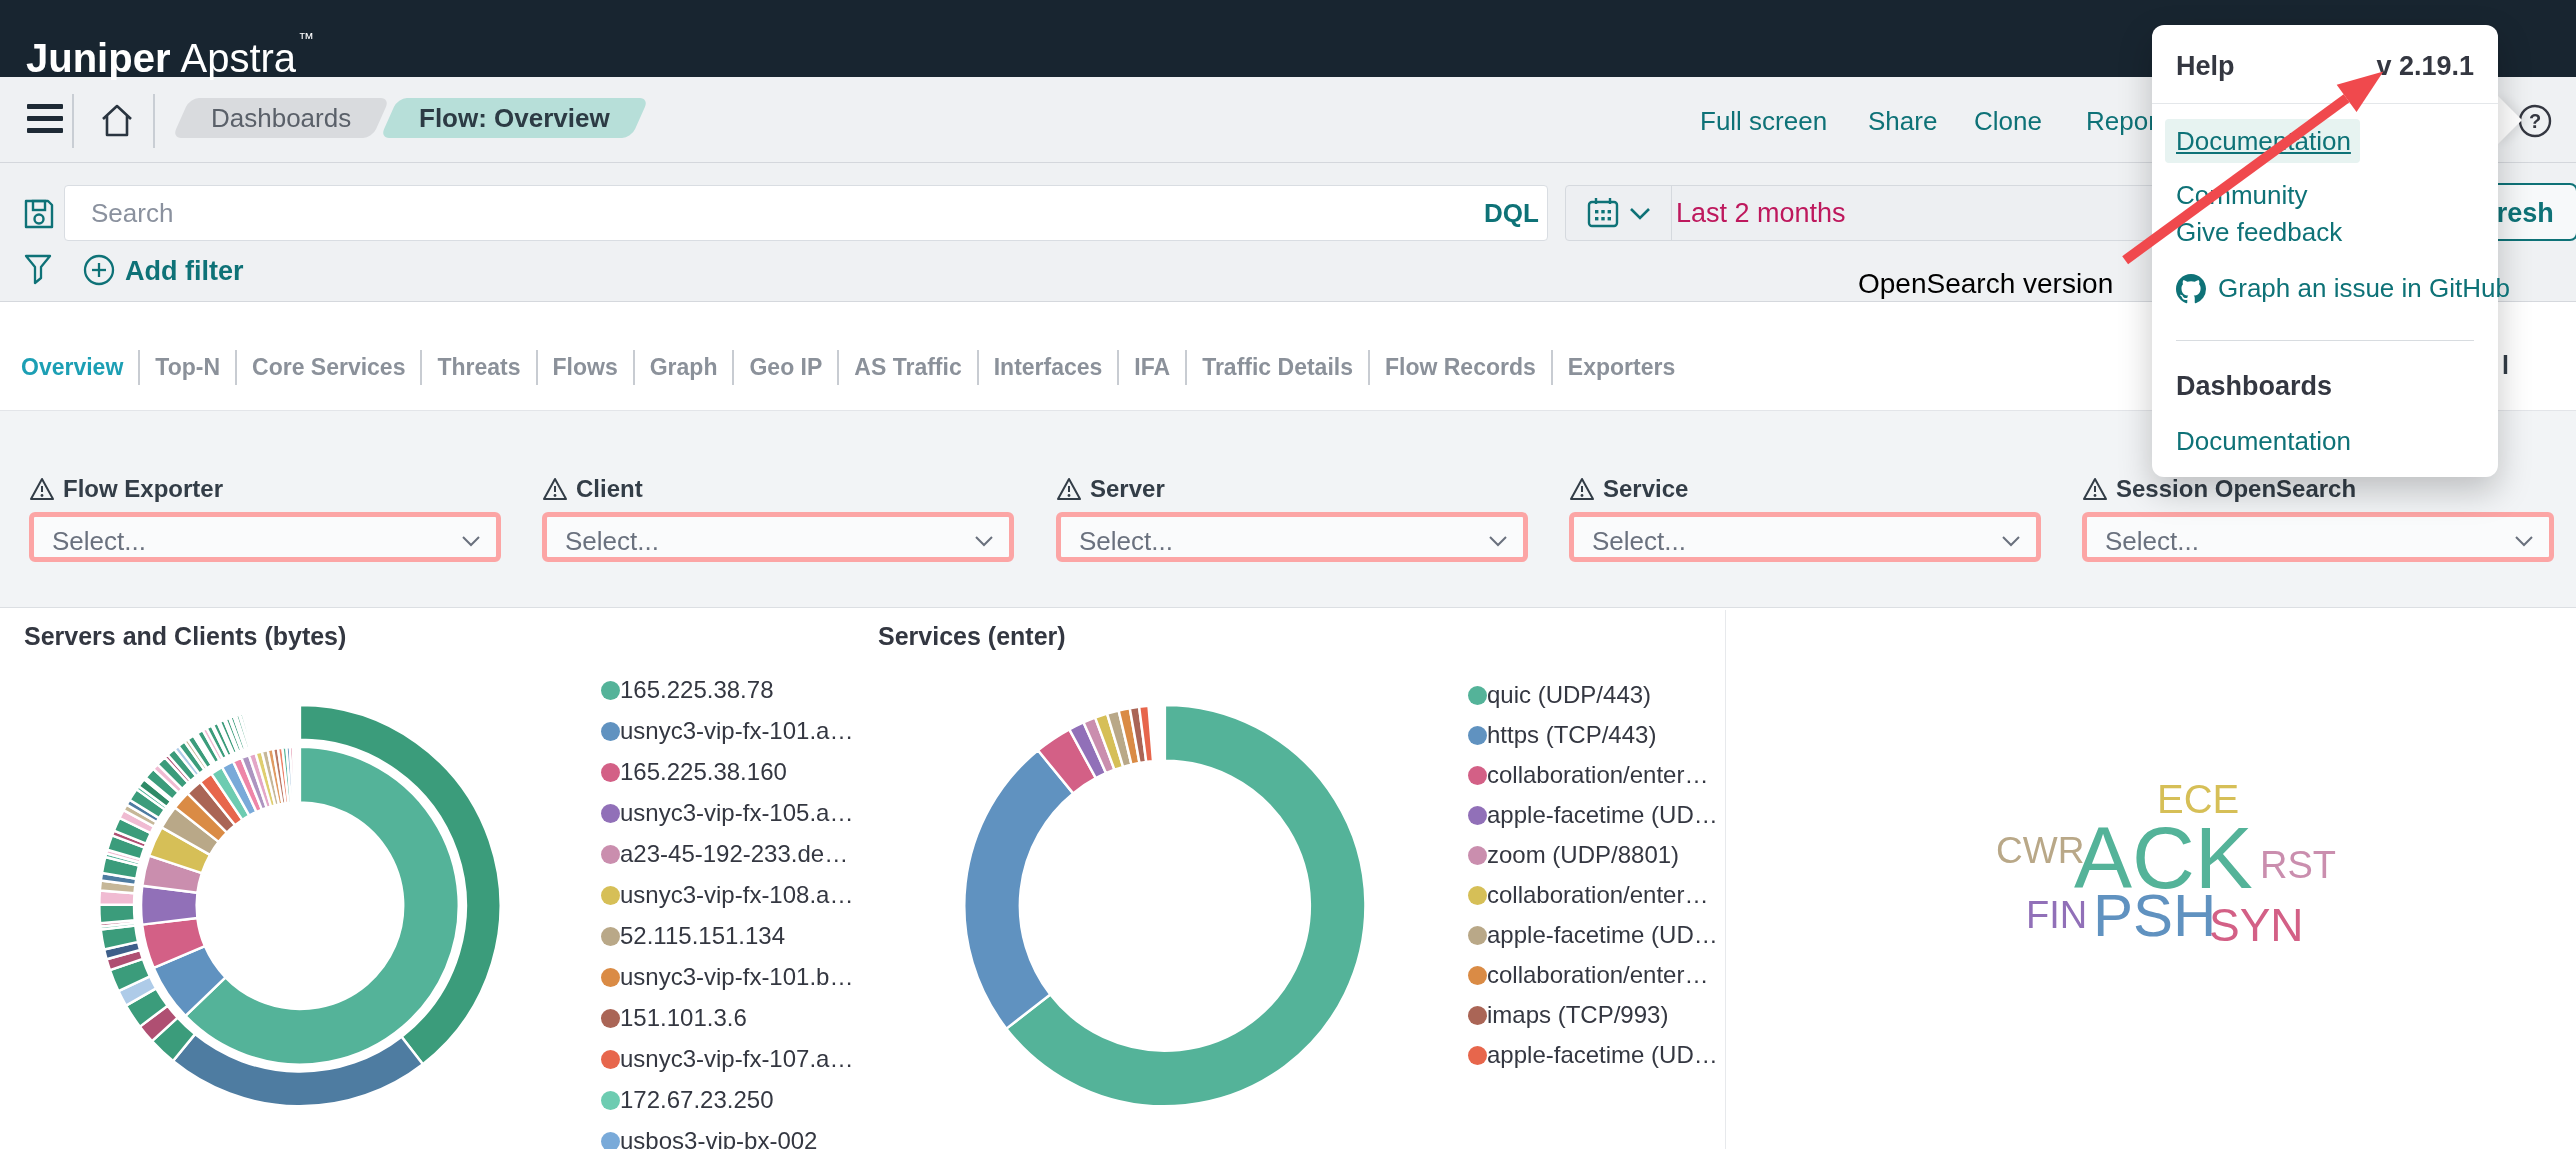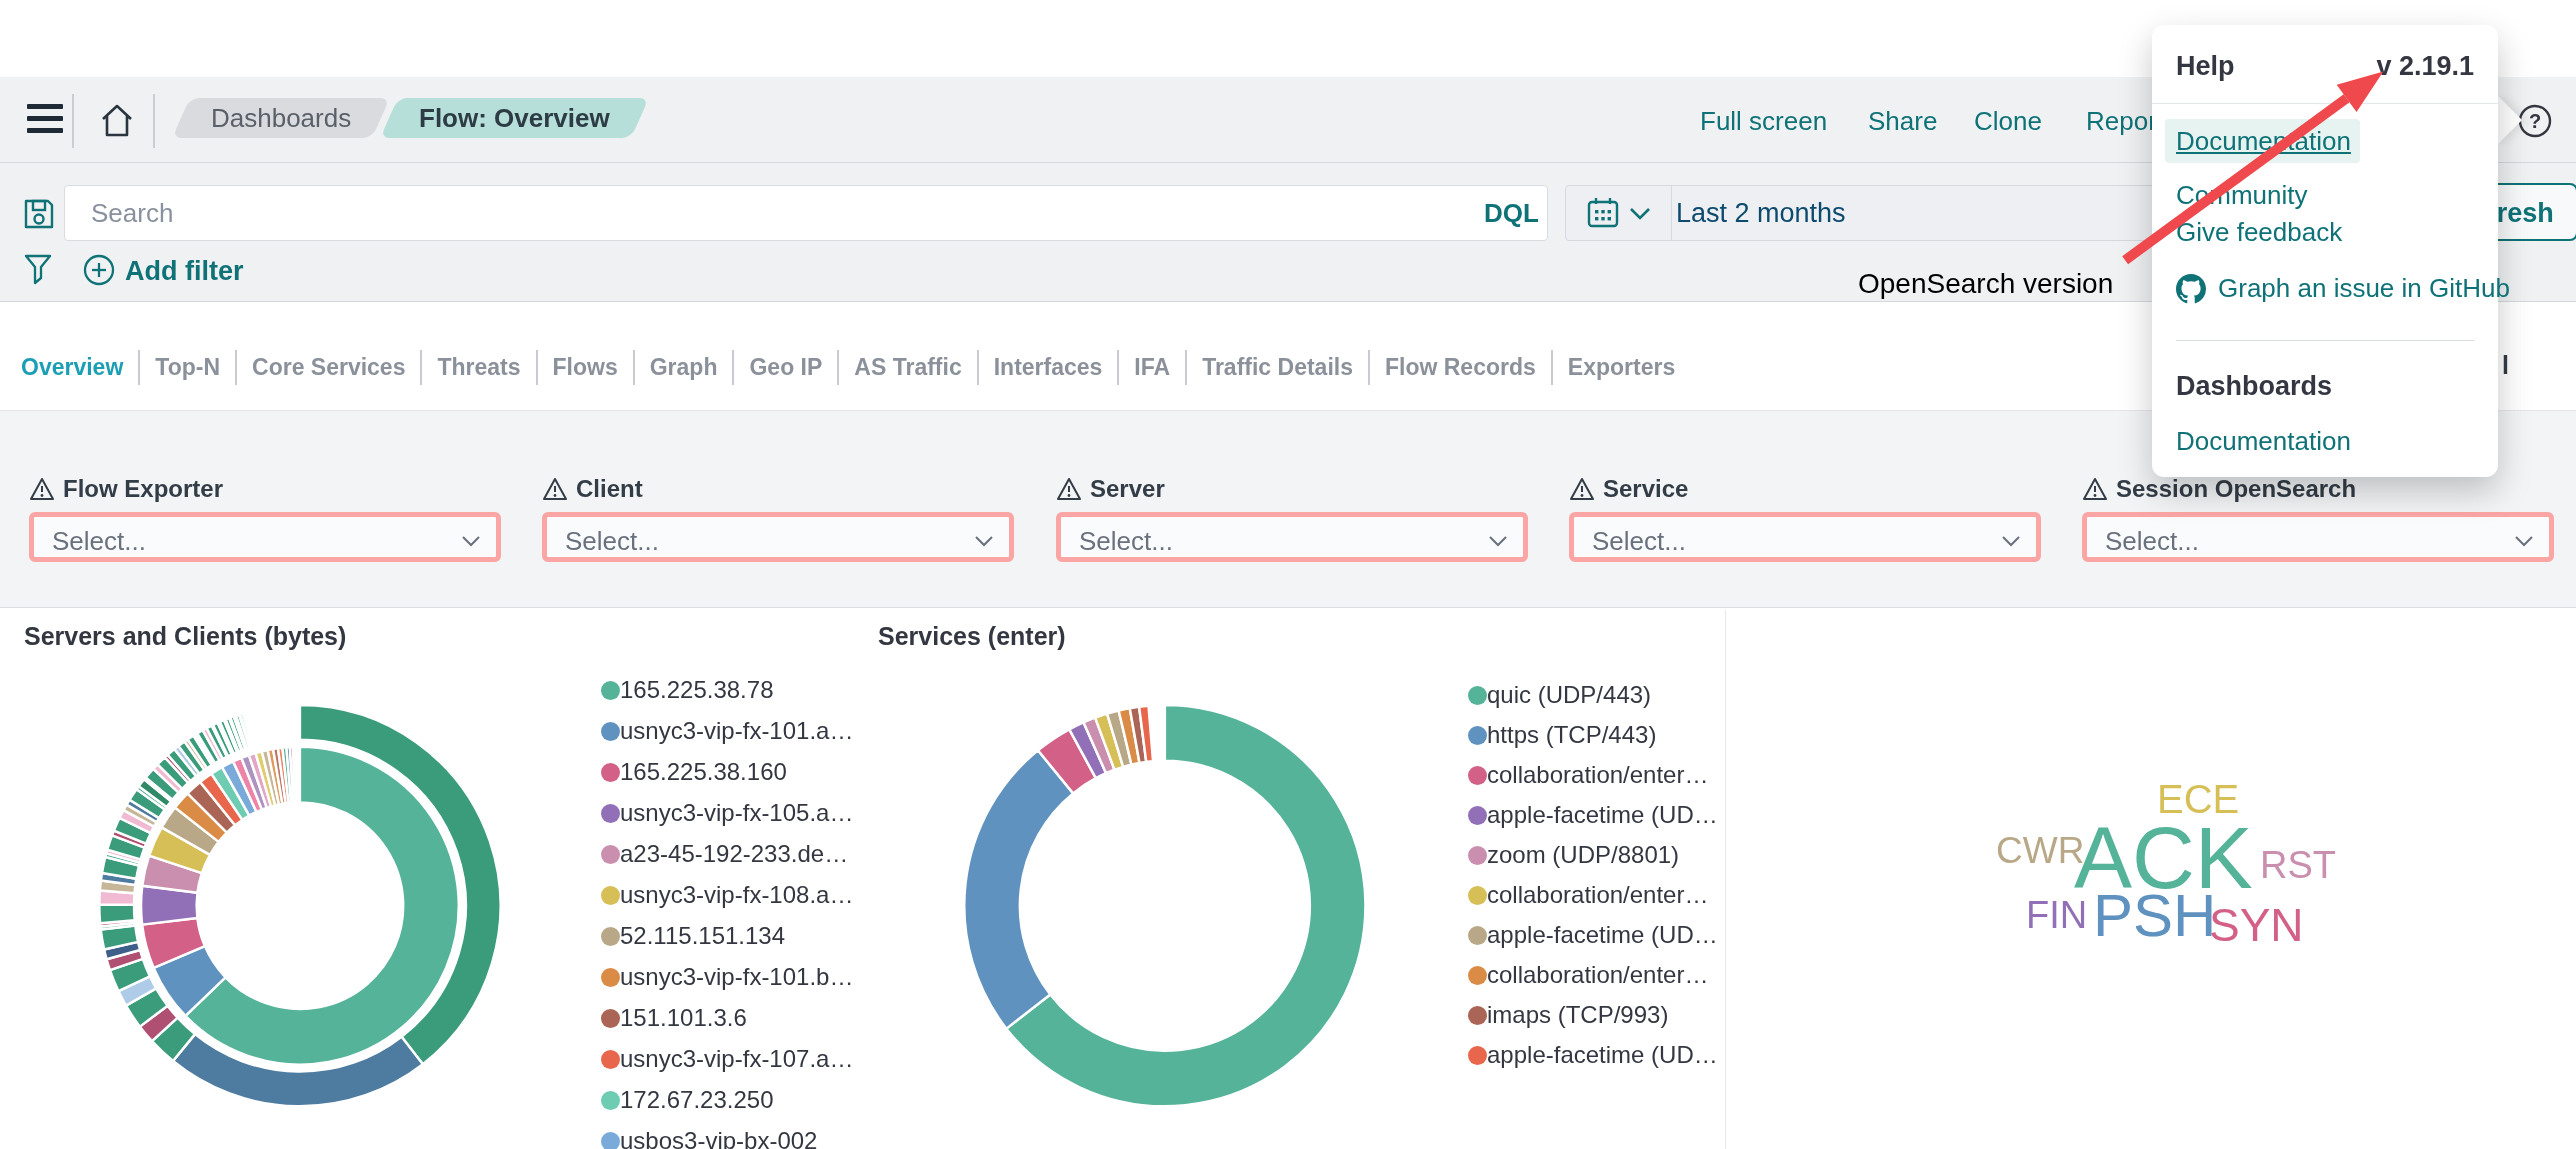--- a/index.html
+++ b/index.html
@@ -24,21 +24,21 @@
   .ttab-dash{left:181px;background:#D9DBDE;color:#5A6069;}
   .ttab-flow{left:389px;background:#B7DFD9;color:#2C3B44;font-weight:600;}
   .tlink{top:106px;height:30px;line-height:30px;font-size:26px;color:#0E7277;z-index:2;cursor:pointer;white-space:nowrap;}
 
   
   .search-input{left:64px;top:185px;width:1484px;height:56px;background:#fff;border:1px solid #D9DDE2;border-radius:4px;z-index:2;box-sizing:border-box;font-size:26px;color:#343741;padding:0 79px 0 26px;outline:none;}
   .search-input::placeholder{color:#8A919E;}
   .dql{left:1484px;top:198px;font-size:26px;font-weight:600;color:#0E7277;z-index:3;cursor:pointer;}
   .timegroup{left:1565px;top:185px;width:846px;height:56px;border:1px solid #D5D9DE;border-radius:4px;background:#EDEFF2;z-index:2;box-sizing:border-box;}
   .timegroup .cell-sep{left:105px;top:0;width:1px;height:54px;background:#D5D9DE;}
-  .timetext{left:1676px;top:185px;height:56px;line-height:56px;font-size:27px;color:#0c4a6e;z-index:3;cursor:pointer;}
+  .timetext{left:1676px;top:185px;height:56px;line-height:56px;font-size:27px;color:#be185d;z-index:3;cursor:pointer;}
   .refresh-btn{left:2429px;top:183px;width:149px;height:58px;border:2px solid #0E7277;border-radius:8px;background:#F7F9FA;color:#0E7277;font-size:27px;font-weight:700;text-align:center;line-height:56px;box-sizing:border-box;z-index:4;cursor:pointer;}
   .annotation{left:1858px;top:268px;font-size:28px;color:#000;z-index:6;font-family:"Liberation Sans",sans-serif;}
   .addfilter-label{left:125px;top:255px;height:32px;line-height:32px;font-size:27px;font-weight:600;color:#0E7277;z-index:2;cursor:pointer;}
 
   
   .navtabs{left:21px;top:350px;display:flex;align-items:center;z-index:2;}
   .ntab{font-size:23px;font-weight:700;color:#8B919A;padding:4px 15px;white-space:nowrap;cursor:pointer;}
   .ntab:first-child{padding-left:0;}
   .ntab+.ntab{border-left:2px solid #C8CCD2;}
   .ntab.active{color:#1C9FB4;}
@@ -174,20 +174,25 @@
       <path d="M1045.22,755.55 A202,202 0 0 1 1076.80,734.38 L1103.47,783.62 A146,146 0 0 0 1080.64,798.92 Z" fill="#D36086" stroke="#ffffff" stroke-width="2.5" stroke-linejoin="round"></path>
       <path d="M1076.80,734.38 A202,202 0 0 1 1091.03,727.38 L1113.76,778.56 A146,146 0 0 0 1103.47,783.62 Z" fill="#9170B8" stroke="#ffffff" stroke-width="2.5" stroke-linejoin="round"></path>
       <path d="M1091.03,727.38 A202,202 0 0 1 1102.79,722.60 L1122.25,775.10 A146,146 0 0 0 1113.76,778.56 Z" fill="#CA8EAE" stroke="#ffffff" stroke-width="2.5" stroke-linejoin="round"></path>
       <path d="M1102.79,722.60 A202,202 0 0 1 1114.82,718.56 L1130.95,772.19 A146,146 0 0 0 1122.25,775.10 Z" fill="#D6BF57" stroke="#ffffff" stroke-width="2.5" stroke-linejoin="round"></path>
       <path d="M1114.82,718.56 A202,202 0 0 1 1126.46,715.43 L1139.36,769.93 A146,146 0 0 0 1130.95,772.19 Z" fill="#B9A888" stroke="#ffffff" stroke-width="2.5" stroke-linejoin="round"></path>
       <path d="M1126.46,715.43 A202,202 0 0 1 1137.65,713.12 L1147.45,768.25 A146,146 0 0 0 1139.36,769.93 Z" fill="#DA8B45" stroke="#ffffff" stroke-width="2.5" stroke-linejoin="round"></path>
       <path d="M1137.65,713.12 A202,202 0 0 1 1147.05,711.67 L1154.25,767.21 A146,146 0 0 0 1147.45,768.25 Z" fill="#AA6556" stroke="#ffffff" stroke-width="2.5" stroke-linejoin="round"></path>
       <path d="M1147.05,711.67 A202,202 0 0 1 1156.52,710.67 L1161.09,766.49 A146,146 0 0 0 1154.25,767.21 Z" fill="#E7664C" stroke="#ffffff" stroke-width="2.5" stroke-linejoin="round"></path>
     </svg>
 
+  <div class="abs topbar">
+    <div class="abs logo">
+      <span class="b">Juniper</span><span class="r">Apstra</span><span class="tm">™</span>
+    </div>
+  </div>
 
   <div class="abs grayband"></div>
   <div class="abs toolbar-line"></div>
 
   <svg class="abs icon-btn" style="left:26px;top:102px;" width="38" height="34" viewBox="0 0 38 34">
     <rect x="1" y="2" width="36" height="5" rx="1" fill="#1E2A35"></rect>
     <rect x="1" y="14" width="36" height="5" rx="1" fill="#1E2A35"></rect>
     <rect x="1" y="26" width="36" height="5" rx="1" fill="#1E2A35"></rect>
   </svg>
   <div class="abs vsep" style="left:72px;top:94px;height:54px;"></div>

